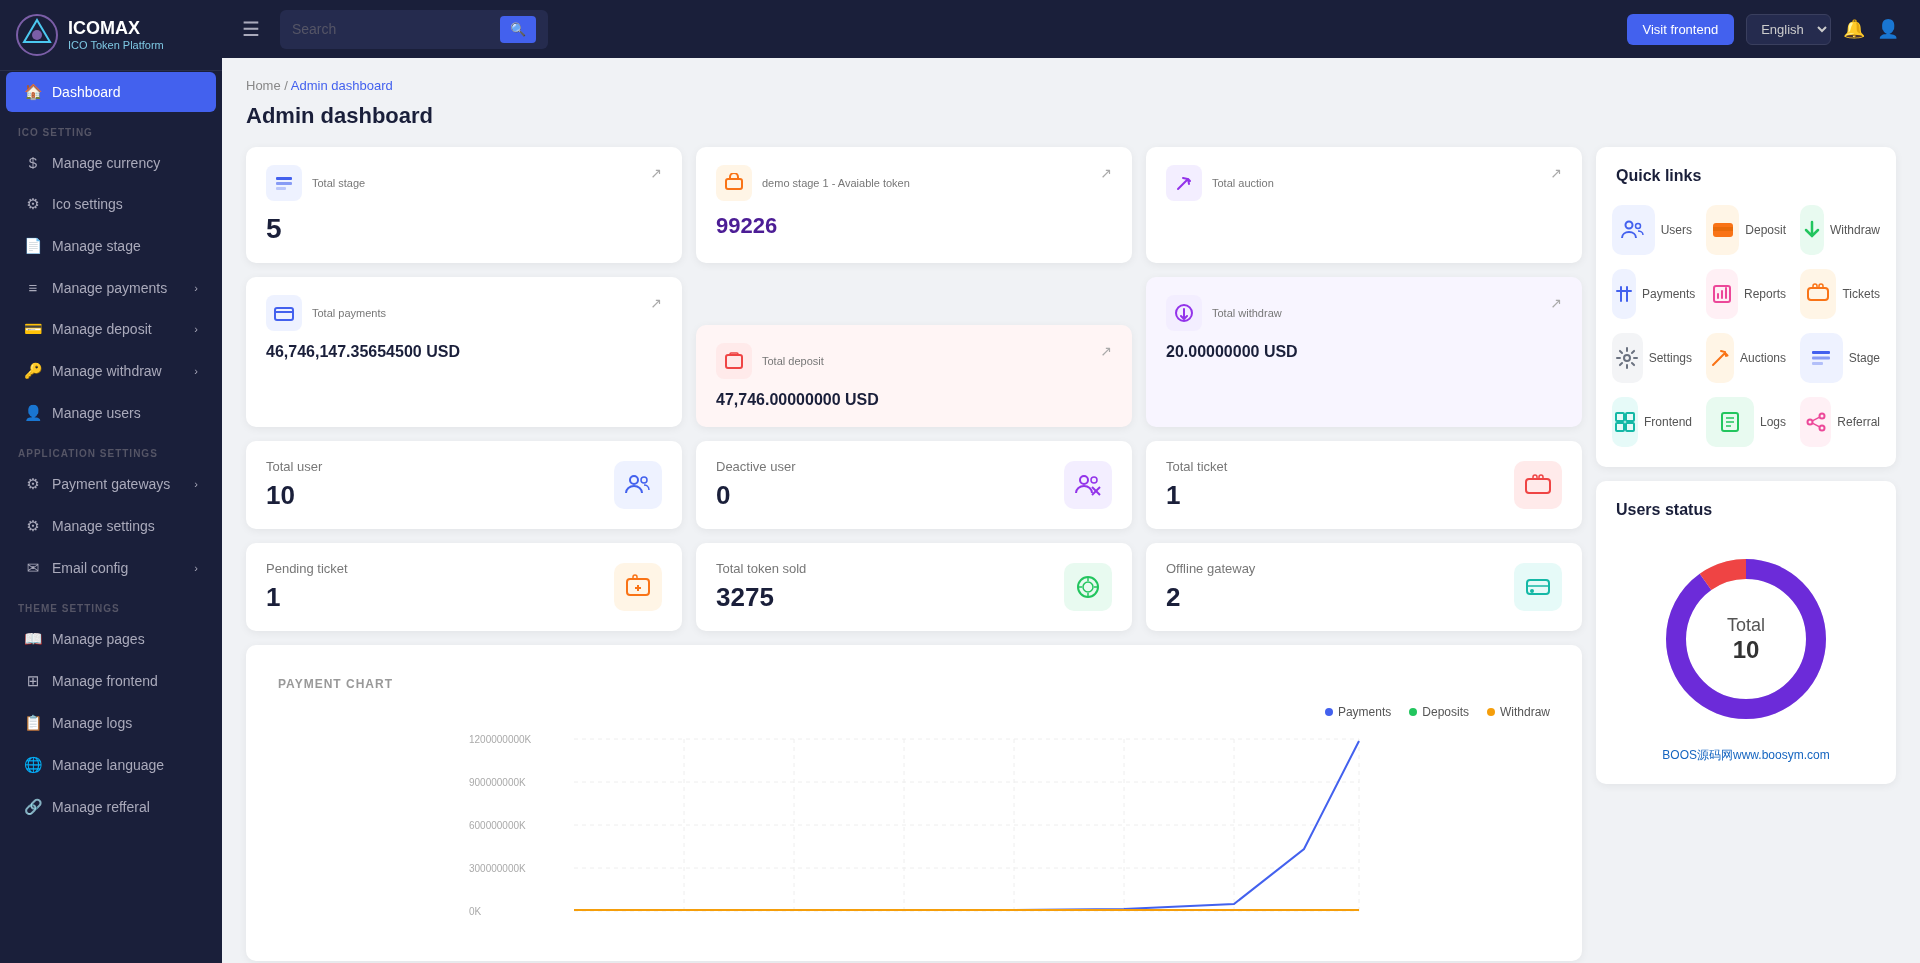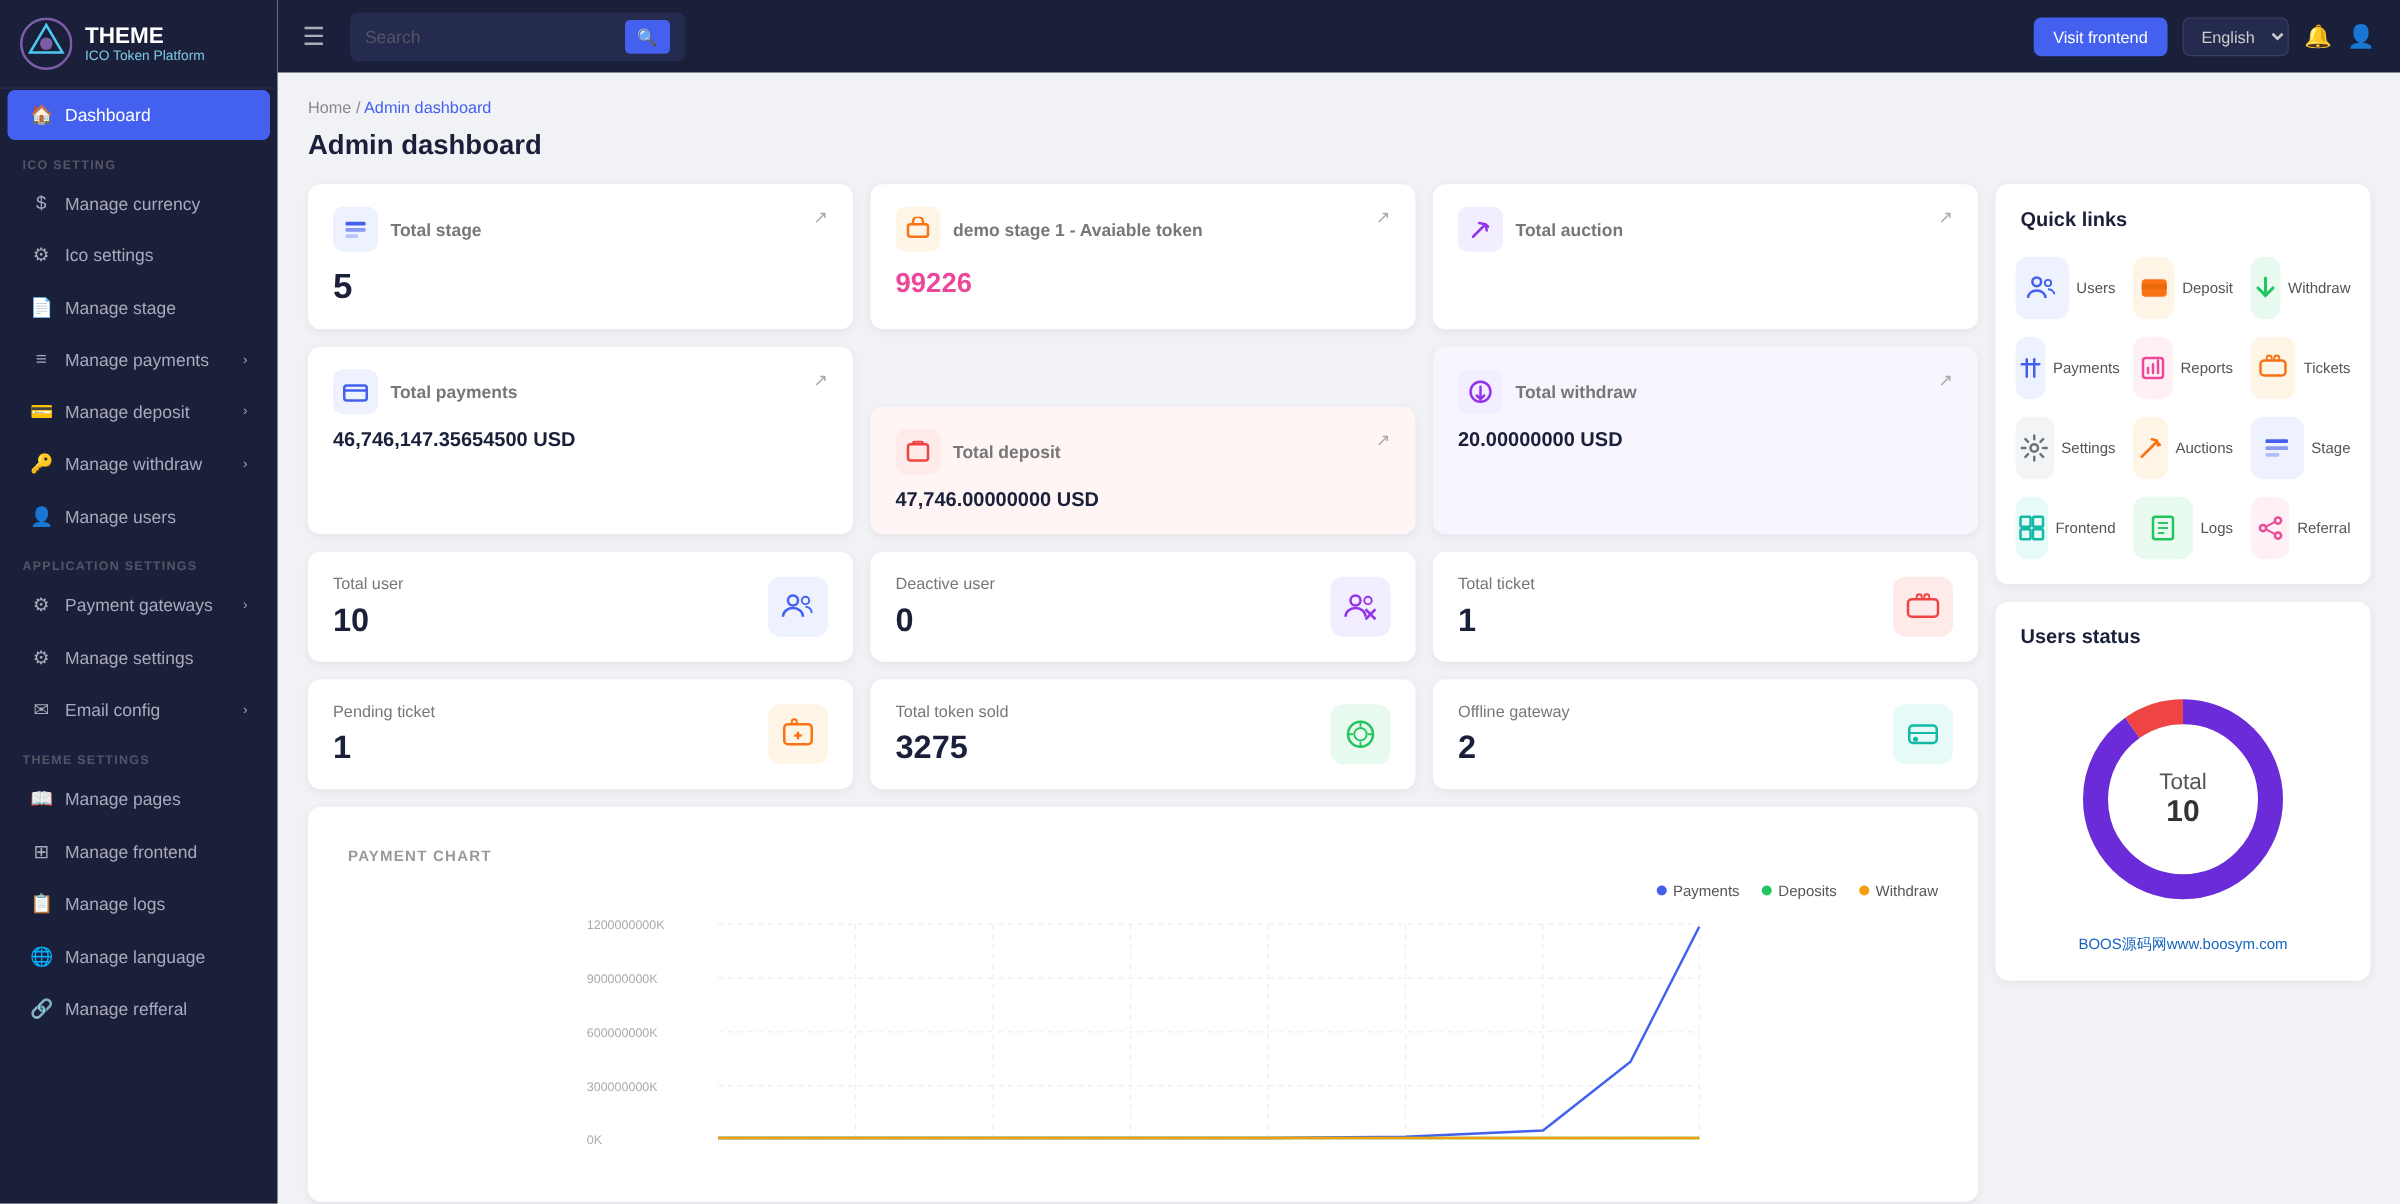--- a/index.html
+++ b/index.html
@@ -143,24 +143,24 @@
     .stat-card-left { display: flex; align-items: center; gap: 10px; }
     .stat-icon {
       width: 36px;
       height: 36px;
       border-radius: 8px;
       display: flex;
       align-items: center;
       justify-content: center;
       font-size: 18px;
     }
-    .stat-label { font-size: 14px; color: #777; font-weight: 700; }
+    .stat-label { font-size: 11px; color: #777; font-weight: 400; }
     .stat-arrow { color: #aaa; font-size: 14px; cursor: pointer; }
     .stat-value { font-size: 28px; font-weight: 700; color: #1a1f3a; }
-    .stat-value-sm { font-size: 22px; font-weight: 700; color: #ec4899; }
+    .stat-value-sm { font-size: 22px; font-weight: 700; color: #4c1d95; }
 
     .stat-card-mini {
       display: flex;
       align-items: center;
       justify-content: space-between;
     }
     .stat-mini-left .label { font-size: 13px; color: #777; margin-bottom: 6px; }
     .stat-mini-left .value { font-size: 26px; font-weight: 700; color: #1a1f3a; }
     .stat-mini-icon {
       width: 48px;
@@ -261,21 +261,21 @@
 <body>
 
 <nav class="sidebar">
   <div class="sidebar-logo">
     <svg class="logo-icon" viewBox="0 0 42 42">
       <circle cx="21" cy="21" r="20" fill="none" stroke="#7b5ea7" stroke-width="2"></circle>
       <polygon points="21,6 34,28 8,28" fill="none" stroke="#4cc9f0" stroke-width="2"></polygon>
       <circle cx="21" cy="21" r="5" fill="#7b5ea7"></circle>
     </svg>
     <div class="logo-text">
-      <div class="name">THEME</div>
+      <div class="name">ICOMAX</div>
       <div class="sub">ICO Token Platform</div>
     </div>
   </div>
 
   <div class="nav-item active">
     <span class="nav-icon">🏠</span>
     <span>Dashboard</span>
   </div>
 
   <div class="nav-section-label">ICO SETTING</div>

